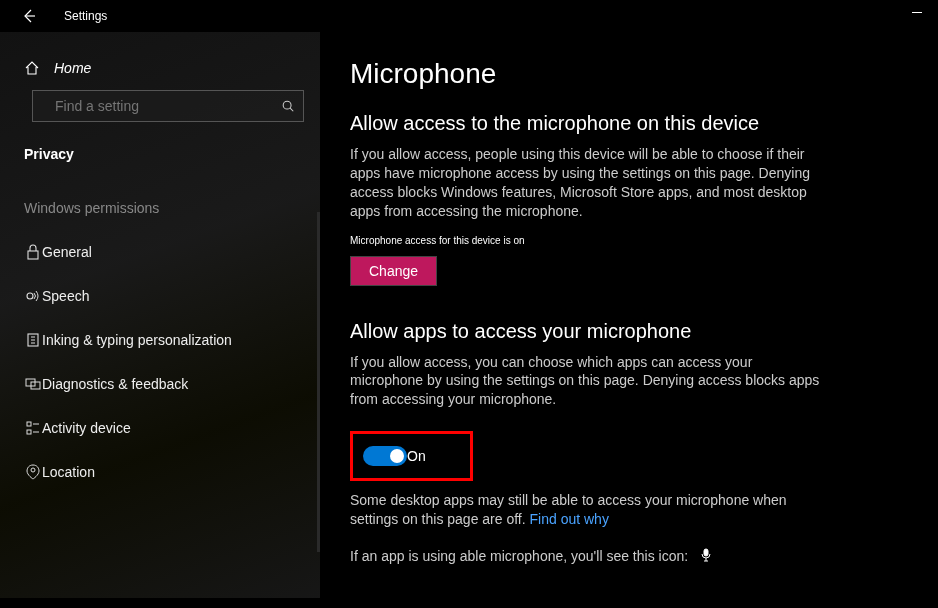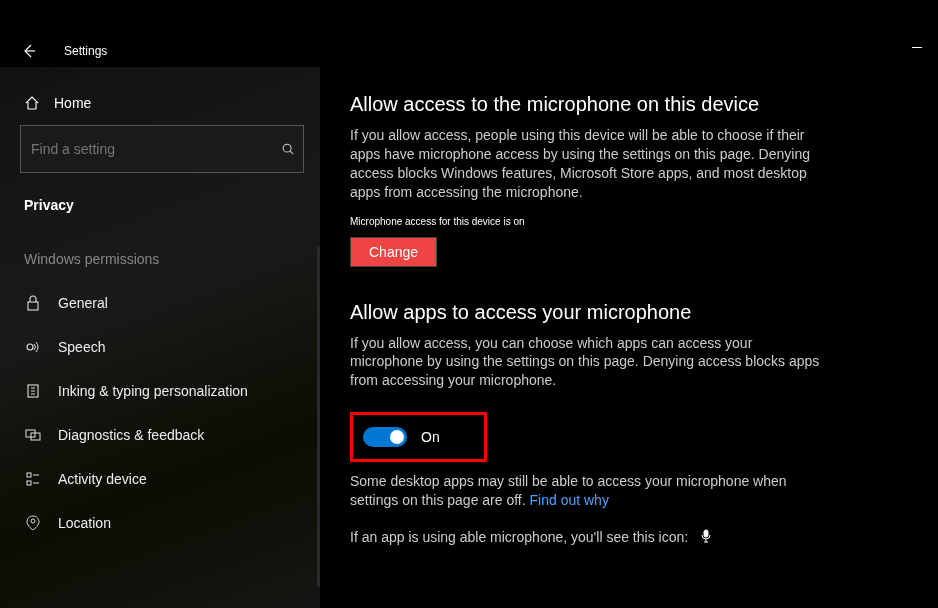--- a/index.html
+++ b/index.html
@@ -12,21 +12,20 @@
     font-size: 14px;
     overflow: hidden;
     position: relative;
   }
   .titlebar {
     height: 32px;
     display: flex;
     align-items: center;
     padding-left: 20px;
     position: relative;
-    margin-top: 35px;
   }
   .back-arrow {
     width: 18px; height: 18px;
     display:flex; align-items:center; justify-content:center;
     cursor: pointer;
     color:#fff;
   }
   .title-text {
     margin-left: 26px;
     font-size: 12px;
@@ -57,46 +56,45 @@
     background: linear-gradient(160deg, rgba(20,20,20,0.9) 0%, rgba(30,30,30,0.85) 40%, rgba(25,25,5,0.5) 70%, rgba(25,25,25,0.9) 100%);
     height:100%;
     position:relative;
   }
   .home-row {
     display:flex; align-items:center;
     gap: 14px;
     padding: 4px 4px 14px 8px;
     cursor:pointer;
   }
-  .home-row .label { font-size:14px; }
+  .home-row .label { font-size:14px;font-style:italic; }
   .search-box {
     display:flex; align-items:center;
     border:1px solid #555;
     background: rgba(30,30,30,0.6);
-    height:48px;
-    padding: 0 8px 0 10px;
+    height:32px;
+    padding: 0 8px 0 22px;
     justify-content:space-between;
-    margin: 0 0 18px 4px;
+    margin: 0 0 18px 16px;
   }
   .search-box input {
     background:transparent; border:none; outline:none;
     color:#ccc; font-size:14px; width: 240px;
   }
   .search-icon { color:#ccc; font-size:13px; }
   .category-label {
     font-size:14px; font-weight:600;
     padding: 6px 8px 30px 8px;
   }
   .nav-section-label {
     color:#888; font-size:14px;
     padding: 8px 8px 14px 8px;
   }
   .nav-item {
     display:flex; align-items:center;
-    gap:16px;
     height:44px;
     padding: 0 8px;
     cursor:pointer;
     color:#eee;
     font-size:14px;
   }
   .nav-item .icon { width:18px; display:flex; justify-content:center; color:#ddd; }
   .scrolltrack {
     position:absolute;
     right:0; top:180px;
@@ -120,35 +118,35 @@
     color:#ccc; font-size:14px;
     line-height:1.35;
     max-width: 470px;
     margin-bottom: 14px;
   }
   .status-line {
     color:#fff; font-size:10px;
     margin-bottom:10px;
   }
   .btn {
-    background:#ef4444;
+    background:#be185d;
     border:1px solid #444;
     color:#fff;
     font-size:14px;
     padding:6px 18px;
     cursor:pointer;
     margin-bottom: 34px;
   }
   .highlight-box {
     border:3px solid #f00;
     display:inline-flex;
     align-items:center;
     padding: 12px 44px 12px 10px;
     margin: 8px 0 10px 0;
-    gap: 14px;
+    gap: 0;
   }
   .toggle {
     width:44px; height:20px;
     border-radius:10px;
     background:#0078d4;
     position:relative;
     cursor:pointer;
   }
   .toggle .knob {
     position:absolute; right:3px; top:3px;
@@ -264,20 +262,21 @@
             </svg>
         </span>
         <span>Location</span>
       </div>
 
       <div class="scrolltrack"></div>
     </div>
   </div>
 
   <div class="main">
+    <div class="page-title">Microphone</div>
 
     <div class="section-title">Allow access to the microphone on this device</div>
     <div class="body-text">If you allow access, people using this device will be able to choose if their apps have microphone access by using the settings on this page. Denying access blocks Windows features, Microsoft Store apps, and most desktop apps from accessing the microphone.</div>
     <div class="status-line">Microphone access for this device is on</div>
     <button class="btn">Change</button>
 
     <div class="section-title">Allow apps to access your microphone</div>
     <div class="body-text">If you allow access, you can choose which apps can access your microphone by using the settings on this page. Denying access blocks apps from accessing your microphone.</div>
 
     <div class="highlight-box">

